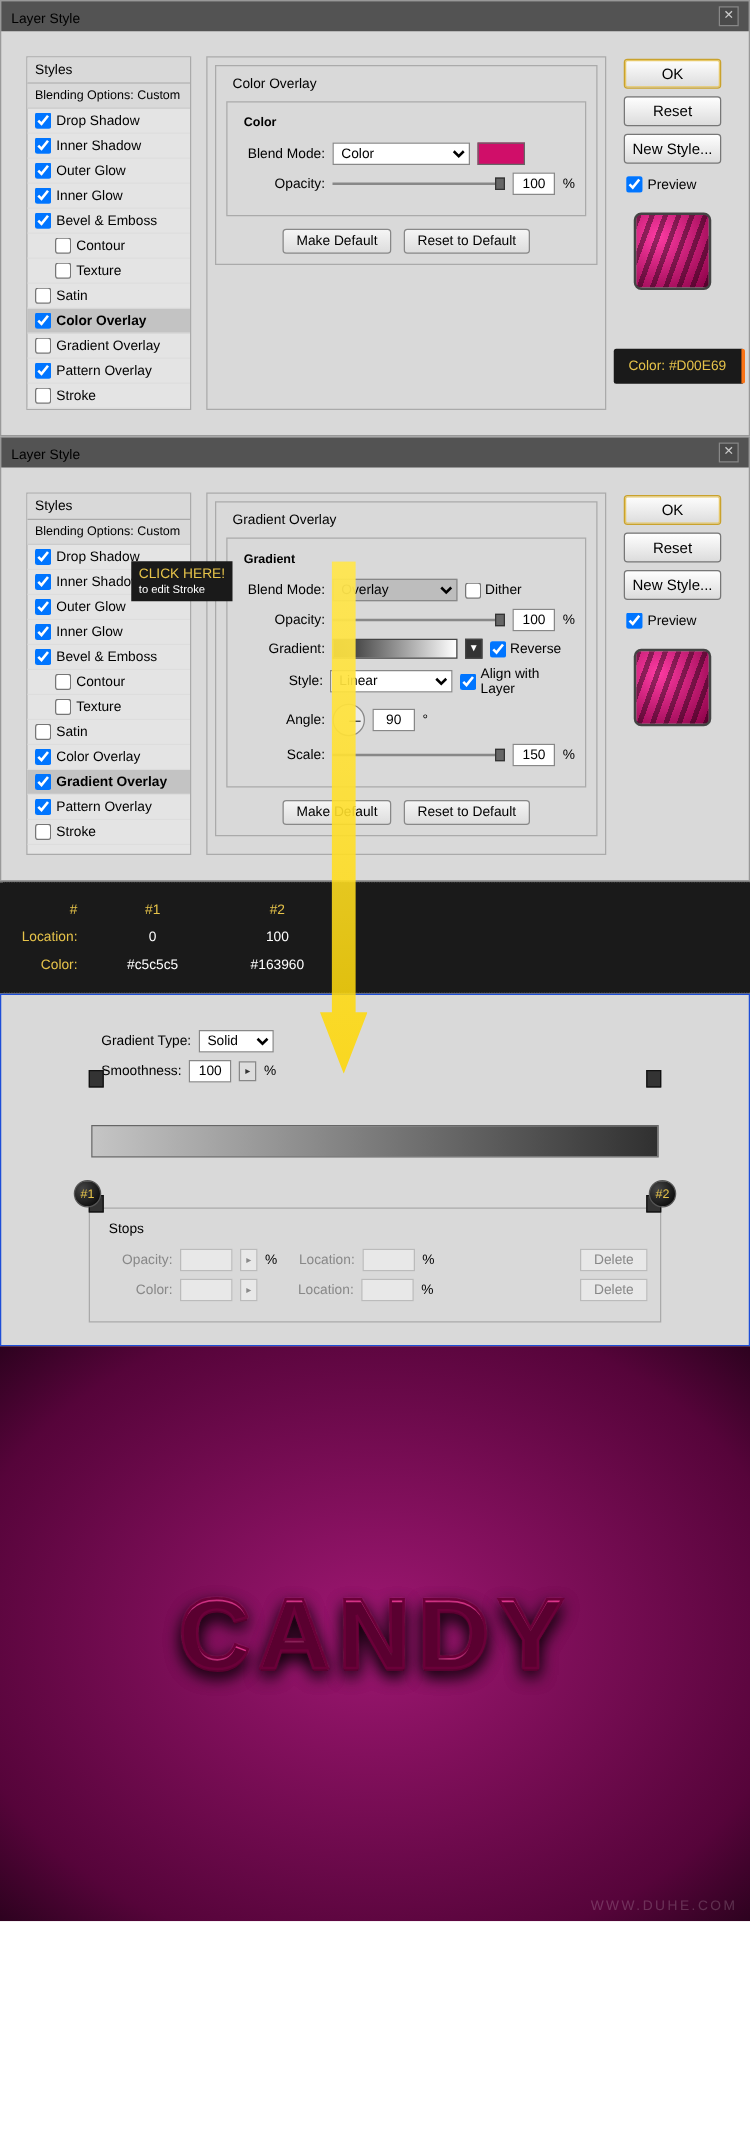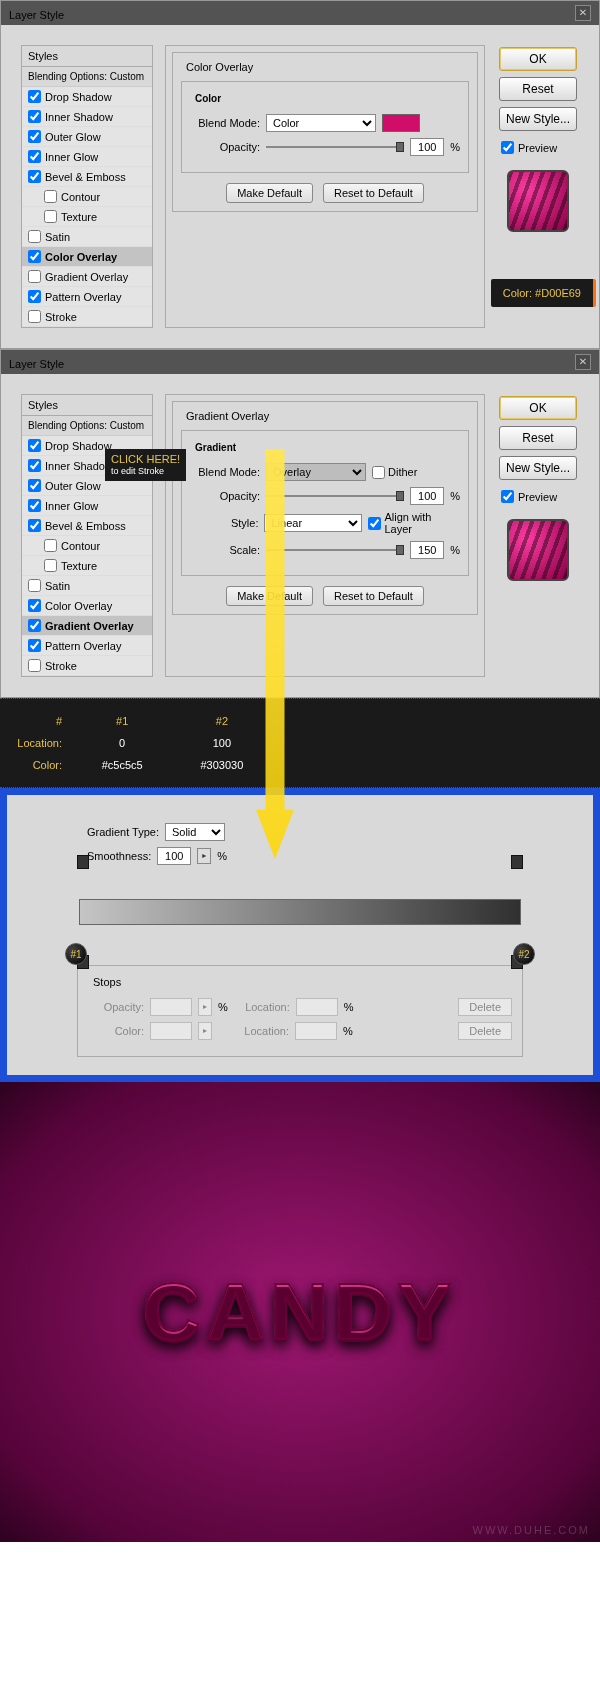--- a/index.html
+++ b/index.html
@@ -49,21 +49,21 @@
 
 .black-table{background:#1a1a1a;width:100%;padding:10px 0;border-top:1px dotted #555;border-bottom:1px dotted #555}
 .black-table table{width:100%;color:#ccc}
 .black-table td{padding:4px 10px;text-align:center;font-size:11px}
 .black-table .hdr td{color:#e6c34a}
 .black-table .lbl{text-align:right;color:#e6c34a;width:70px}
 .black-table .val{color:#fff}
 
 .arrow-overlay{position:absolute;left:256px;top:20px;width:38px;height:480px;background:linear-gradient(180deg,rgba(255,230,80,.95),rgba(255,215,0,.85));z-index:5;clip-path:polygon(25% 0,75% 0,75% 88%,100% 88%,50% 100%,0 88%,25% 88%)}
 
-.grad-editor{background:#d9d9d9;padding:22px 70px 18px;border:7px solid #1d4ed8;position:relative}
+.grad-editor{background:#d9d9d9;padding:22px 70px 18px;border:1px solid #1d4ed8;position:relative}
 .grad-ramp{height:26px;border:1px solid #666;background:linear-gradient(90deg,#c5c5c5,#303030);margin:10px 0;position:relative}
 .stop-marker{position:absolute;width:12px;height:14px;background:#333;border:1px solid #111}
 .stop-marker.top{top:-16px}
 .stop-marker.bot{bottom:-16px}
 .stop-badge{position:absolute;width:22px;height:22px;border-radius:50%;background:radial-gradient(circle at 30% 30%,#444,#000);color:#e6c34a;font-size:10px;text-align:center;line-height:22px;border:1px solid #555}
 .stops-fieldset{border:1px solid #aaa;padding:10px;margin-top:12px}
 .stops-row{display:flex;align-items:center;gap:6px;margin:6px 0;color:#888}
 .stops-row .lbl{width:56px;text-align:right;color:#888}
 .stops-row .box{width:42px;height:18px;border:1px solid #bbb;background:#e8e8e8}
 .stops-row .arrow-btn{width:14px;height:18px;border:1px solid #bbb;background:#e8e8e8;text-align:center;font-size:8px;color:#888;line-height:16px}
@@ -256,26 +256,41 @@
           <div class="row">
             <span class="row-label">Opacity:</span>
             <div class="slider">
                   <div class="slider-track"></div>
                   <div class="slider-thumb" style="left:calc(100% - 8px)"></div>
                 </div>
             <input class="numbox" value="100" style="">
             <span>%</span>
           </div>
           <div class="row">
+            <span class="row-label">Gradient:</span>
+            <div class="gradbar"></div>
+            <div class="gradbar-arrow">▼</div>
+            <label class="chk">
+                  <input type="checkbox" checked="" style="">
+                  <span>Reverse</span>
+                </label>
+          </div>
+          <div class="row">
             <span class="row-label">Style:</span>
             <select class="select" style="width:100px"><option id="sty2">Linear</option></select>
             <label class="chk">
                   <input type="checkbox" checked="" style="">
                   <span>Align with Layer</span>
                 </label>
+          </div>
+          <div class="row">
+            <span class="row-label">Angle:</span>
+            <div class="angle-dial"></div>
+            <input class="numbox" value="90" style="">
+            <span>°</span>
           </div>
           <div class="row">
             <span class="row-label">Scale:</span>
             <div class="slider">
                   <div class="slider-track"></div>
                   <div class="slider-thumb" style="left:calc(100% - 8px)"></div>
                 </div>
             <input class="numbox" value="150" style="">
             <span>%</span>
           </div>
@@ -314,21 +329,21 @@
           </tr>
     <tr>
             <td class="lbl">Location:</td>
             <td class="val">0</td>
             <td class="val">100</td>
             <td></td>
           </tr>
     <tr>
             <td class="lbl">Color:</td>
             <td class="val">#c5c5c5</td>
-            <td class="val">#303030</td>
+            <td class="val">#163960</td>
             <td></td>
           </tr>
   </tbody>
       </table>
 </div>
 
 <div class="grad-editor">
   <div class="row" style="margin-left:10px">
     <span>Gradient Type:</span>
     <select class="select" style="width:60px"><option id="gt">Solid</option></select>

